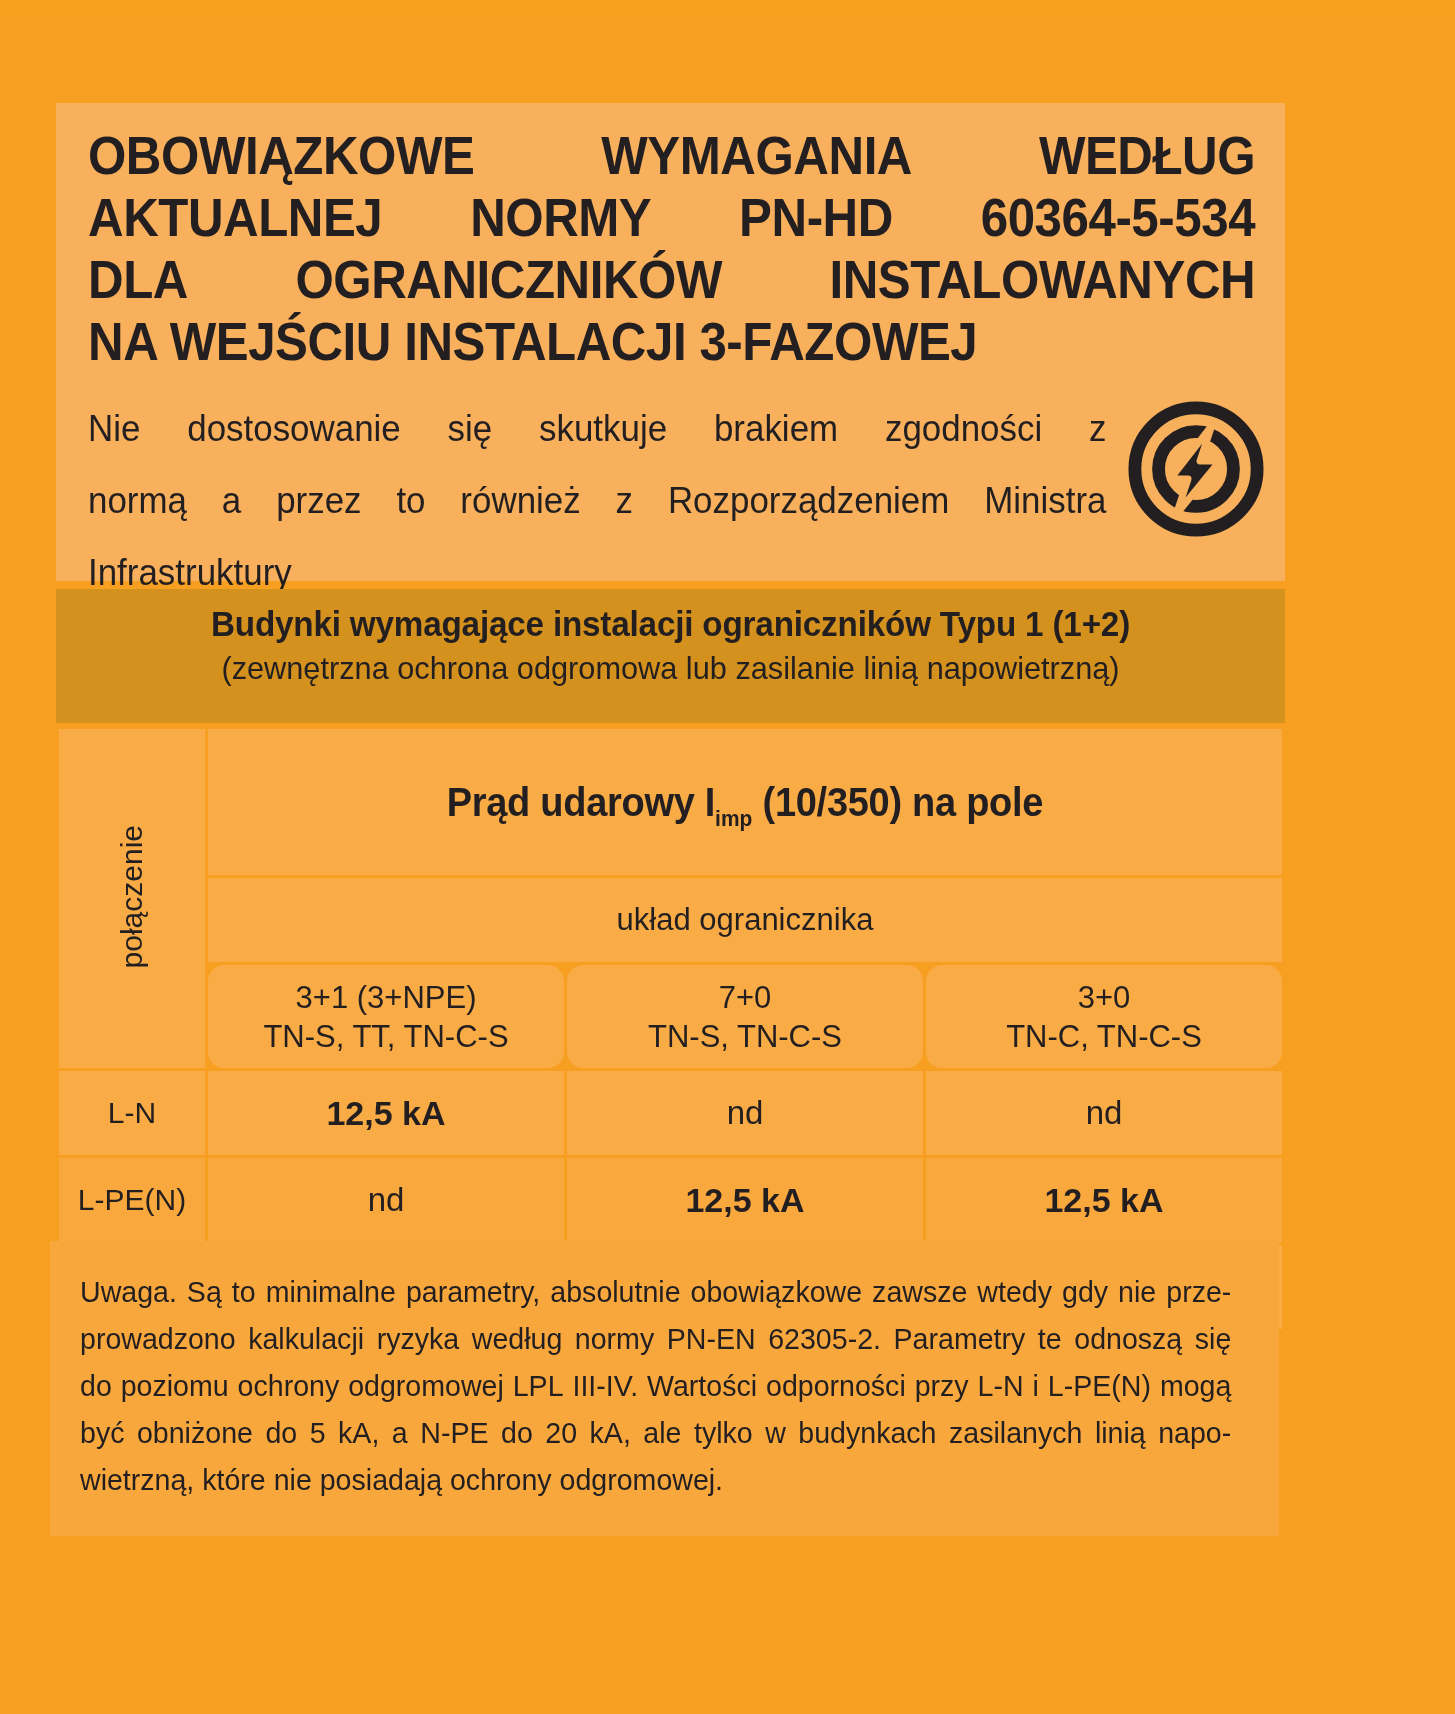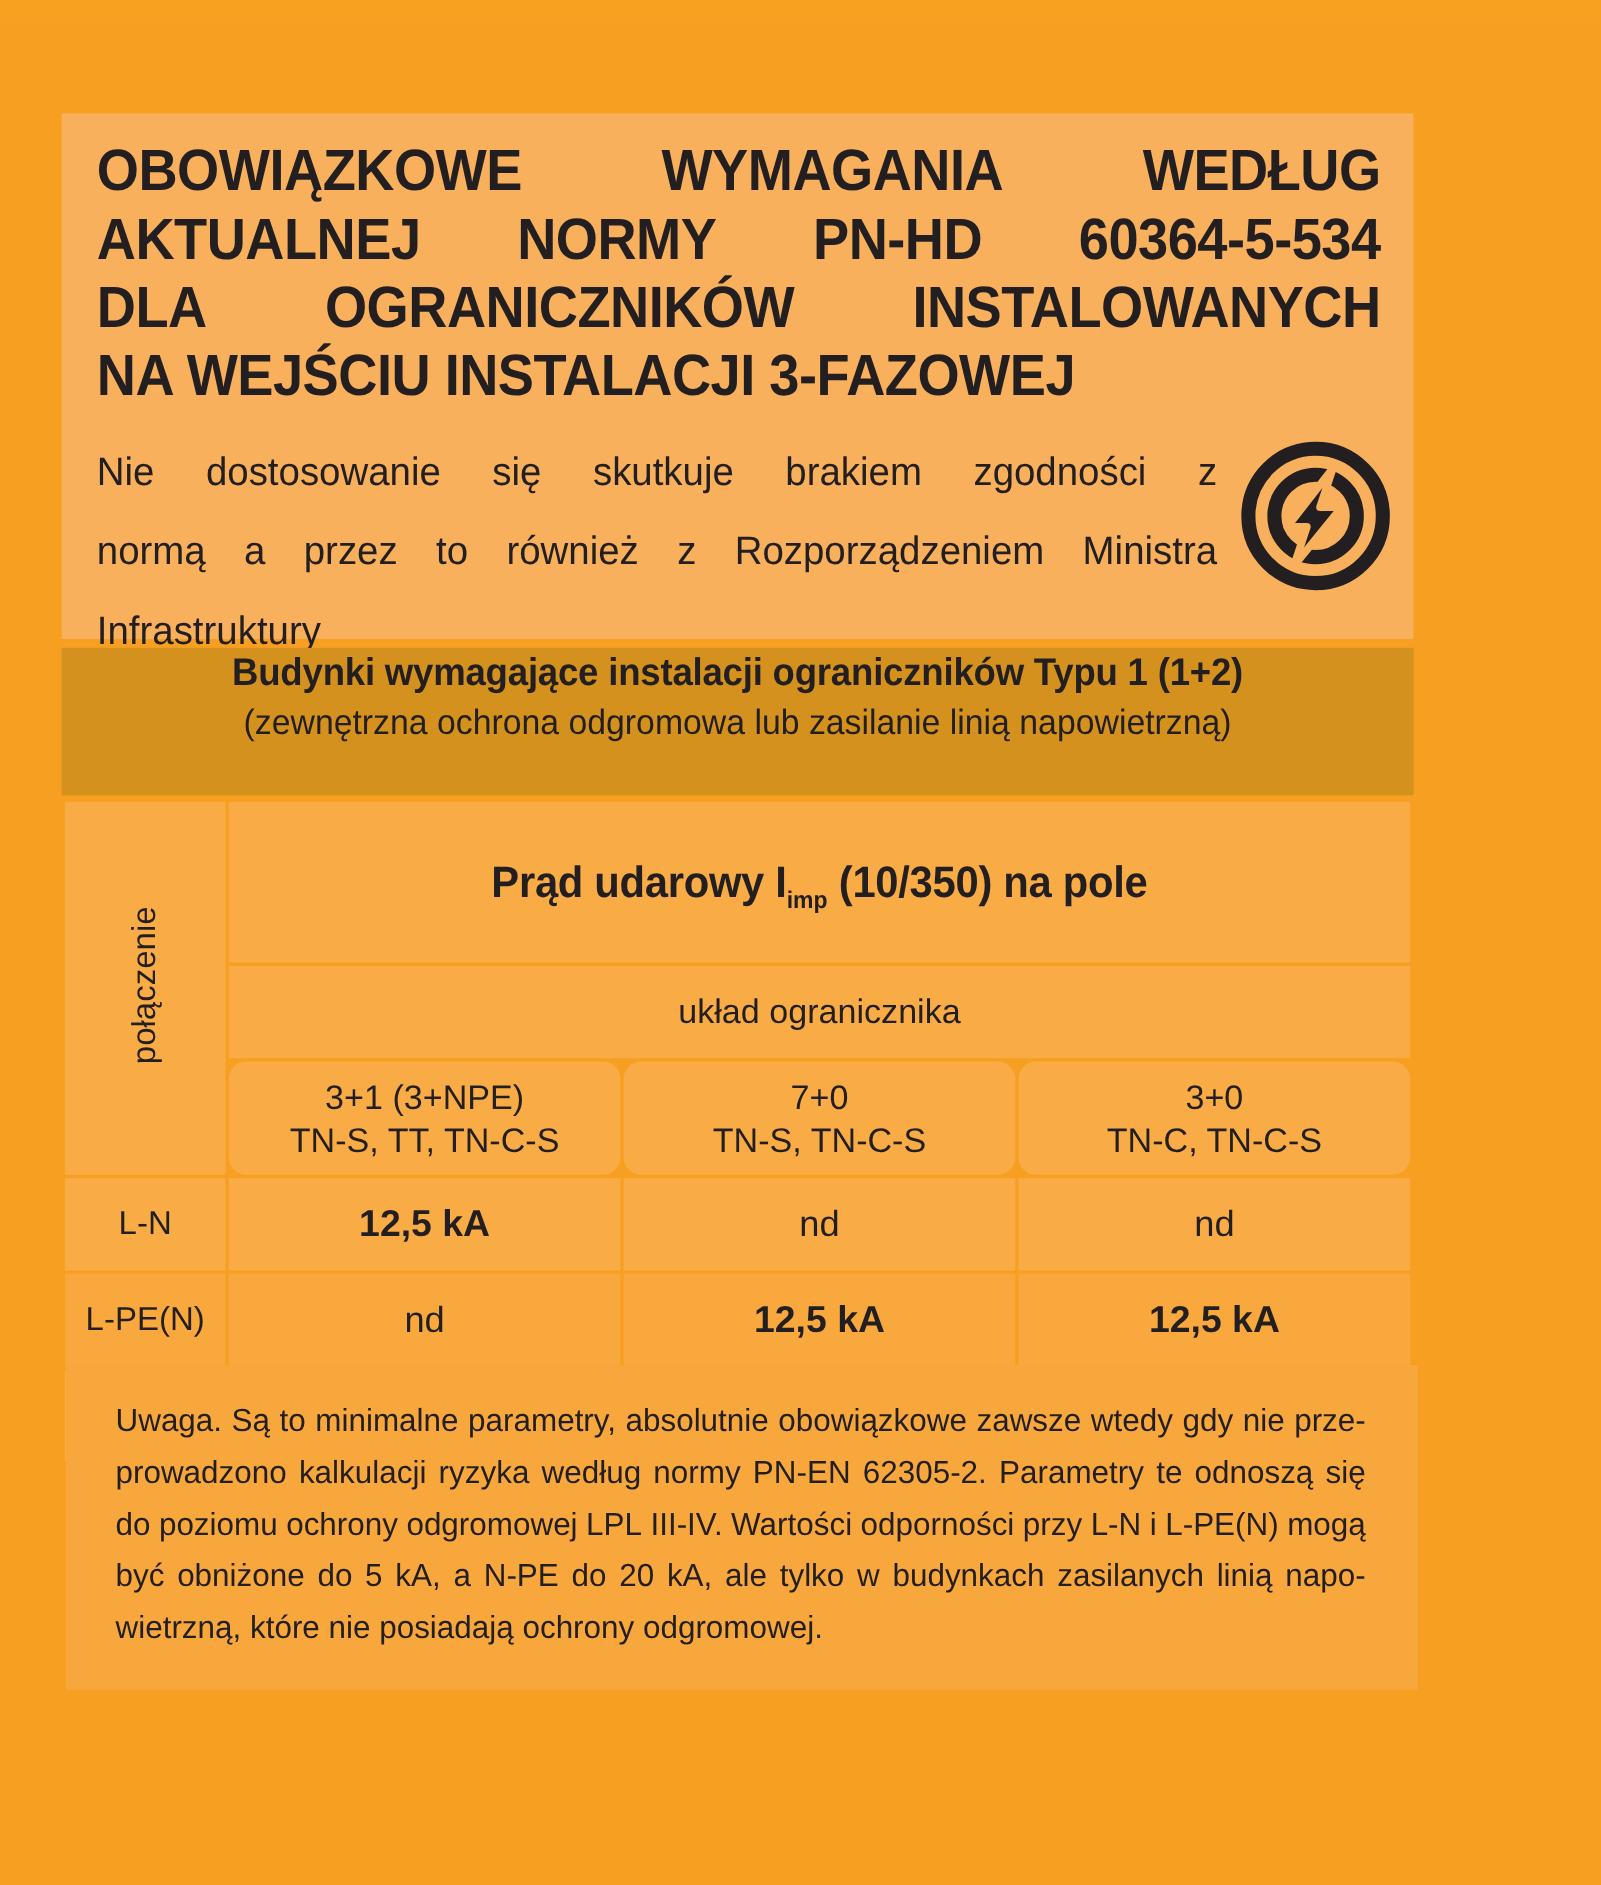--- a/index.html
+++ b/index.html
@@ -86,20 +86,21 @@
   
   .band {
     position: absolute;
     left: 56px;
     top: 569px;
     width: 1229px;
     height: 134px;
     background: #D4911E;
     box-sizing: border-box;
     text-align: center;
+    padding-top: 12px;
   }
   .band-title {
     font-weight: bold;
     font-size: 35px;
     line-height: 46px;
     color: #231F20;
     transform: scaleX(0.95);
     letter-spacing: -0.2px;
   }
   .band-sub {
@@ -176,27 +177,27 @@
     background: #FBB84E;
   }
   tr.alt td.row-label, tr.alt td.data-cell {
     background: #F9A83D;
   }
   td.data-cell.bold { font-weight: bold; font-size: 34px; }
 
   
   .footnote {
     position: absolute;
-    left: 60px;
+    left: 50px;
     top: 1221px;
     width: 1229px;
     height: 295px;
     background: #F8A73C;
     box-sizing: border-box;
-    padding: 28px 30px 0 45px;
+    padding: 28px 30px 0 30px;
     color: #231F20;
     font-size: 29px;
     line-height: 47px;
   }
   .fn-line {
     display: flex;
     justify-content: space-between;
     white-space: nowrap;
     transform: scaleX(0.985);
     transform-origin: left center;

